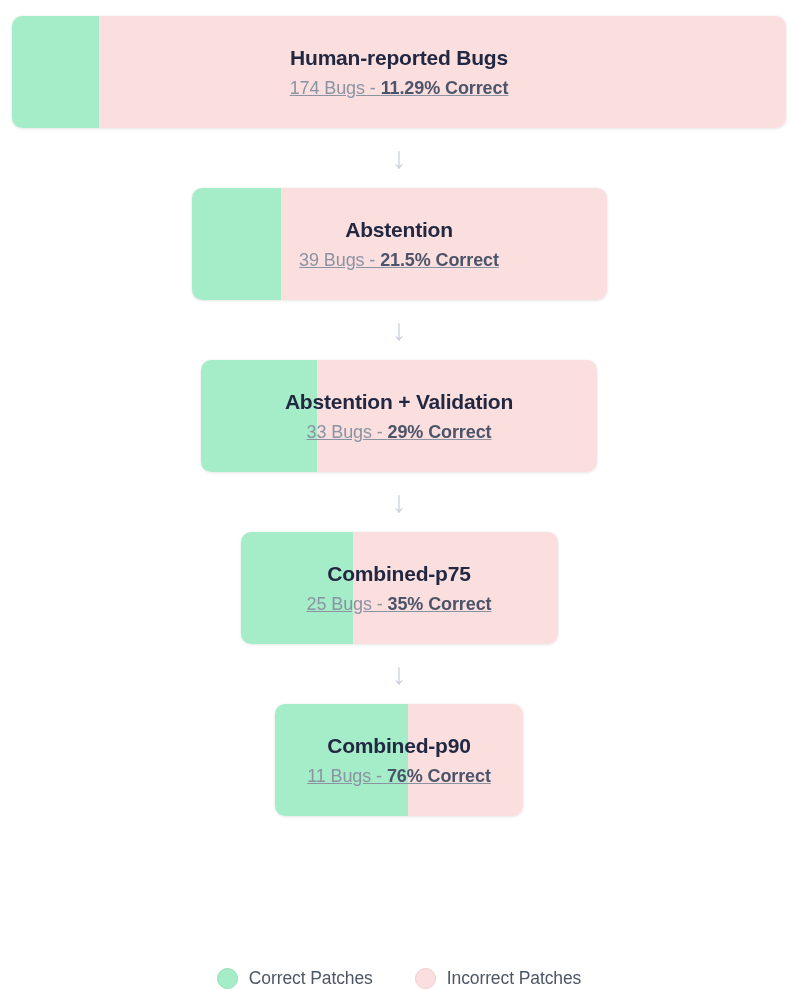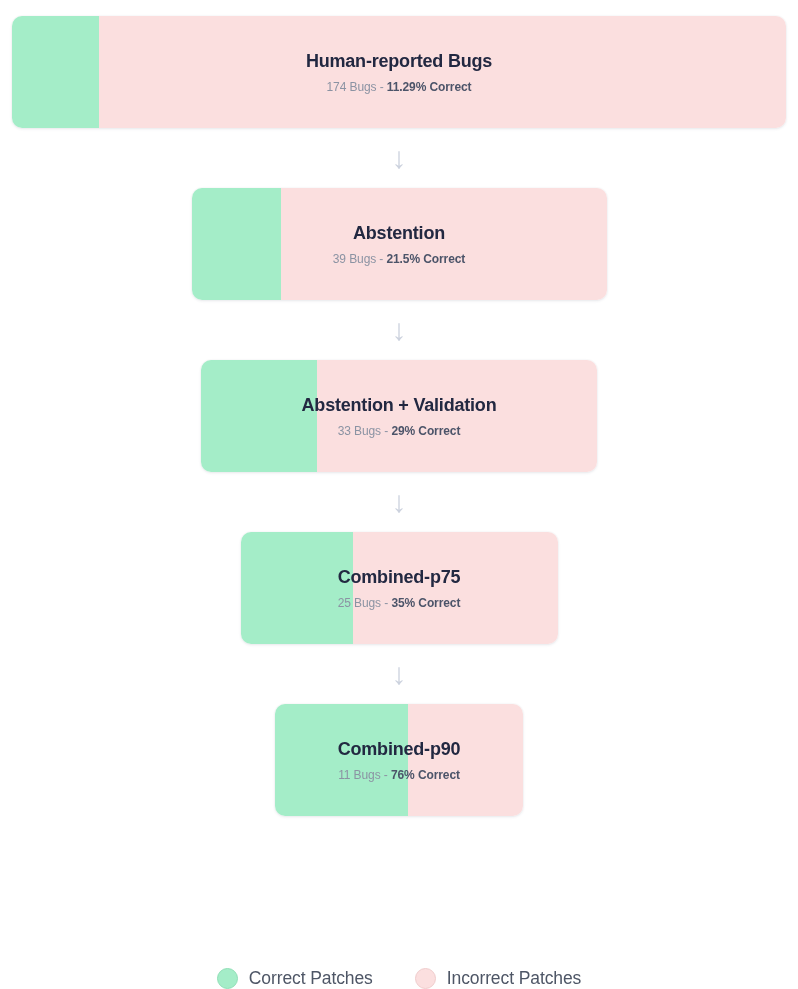--- a/index.html
+++ b/index.html
@@ -52,32 +52,33 @@
     position: relative;
     z-index: 2;
     width: 100%;
     text-align: center;
     line-height: 1;
     pointer-events: none;
   }
 
   .stage-title {
     display: block;
-    font-size: 18px;
+    font-size: 21px;
     font-weight: bold;
     color: #222841;
     letter-spacing: -0.2px;
     margin-bottom: 11px;
   }
 
   .stage-sub {
     display: block;
-    font-size: 12px;
+    font-size: 18px;
     color: #8b93a3;
     letter-spacing: -0.1px;
+    text-decoration: underline;
   }
   .stage-sub .sub-strong {
     font-weight: bold;
     color: #4c5469;
   }
 
   .arrow-wrap {
     width: 100%;
     display: flex;
     justify-content: center;

